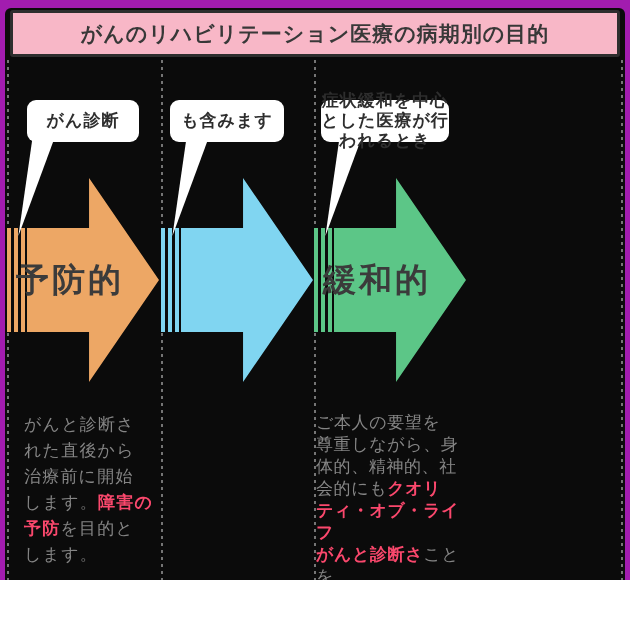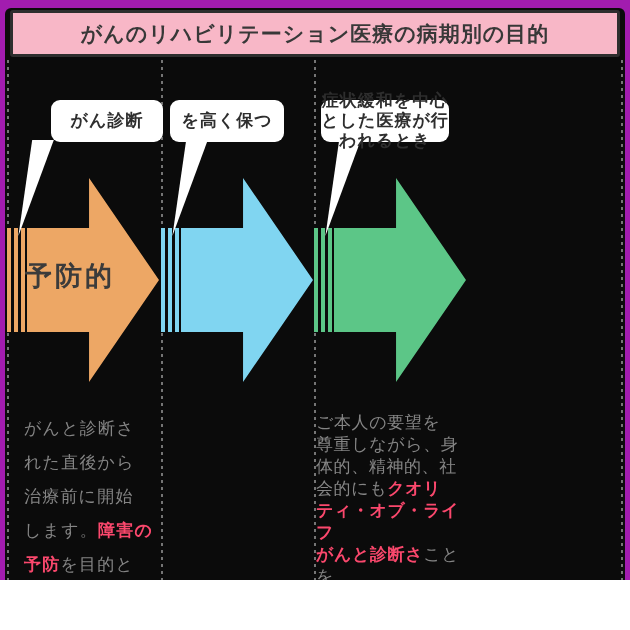--- a/index.html
+++ b/index.html
@@ -47,21 +47,21 @@
   .callout {
     position: absolute; top: 92px;
     background: #ffffff; color: #2e2e2e;
     border-radius: 9px;
     font-weight: bold; font-size: 17px; line-height: 20px;
     display: flex; align-items: center; justify-content: center;
     text-align: center; white-space: pre-line;
     letter-spacing: 1px;
     z-index: 6;
   }
-  .column:nth-child(1) .callout { left: 20px; width: 112px; height: 42px; margin-left: 24px; }
+  .column:nth-child(1) .callout { left: 20px; width: 112px; height: 42px; }
   .column:nth-child(2) .callout { left: 9px;  width: 114px; height: 42px; }
   .column:nth-child(3) .callout { left: 7px;  width: 128px; height: 42px; }
   .column:nth-child(4) .callout { left: 7px;  width: 146px; height: 80px; top: 78px; font-size: 16px; text-align: center; }
   .tail {
     position: absolute; left: 10px; top: 132px; width: 46px; height: 96px;
     background: #ffffff;
     clip-path: polygon(33% 0, 80% 0, 3% 100%);
     z-index: 5;
   }
   .column:nth-child(4) .tail { top: 154px; height: 74px; }
@@ -71,27 +71,27 @@
   }
   .stripe.s1 { left: 0px; } .stripe.s2 { left: 7px; } .stripe.s3 { left: 14px; }
   .arrow {
     position: absolute; left: 20px; top: 170px; width: 132px; height: 204px;
     clip-path: polygon(0 24.5%, 47% 24.5%, 47% 0, 100% 50%, 47% 100%, 47% 75.5%, 0 75.5%);
     z-index: 3;
   }
   .arrow-label {
     position: absolute; left: 6px; top: 250px; width: 114px;
     text-align: center;
-    font-size: 27px; font-weight: bold; color: #3b3b3b;
+    font-size: 33px; font-weight: bold; color: #3b3b3b;
     letter-spacing: 3px;
     z-index: 4;
   }
   .desc {
     position: absolute; top: 404px;
-    font-size: 17px; line-height: 34px; letter-spacing: 1.2px;
+    font-size: 17px; line-height: 26px; letter-spacing: 1.2px;
     color: var(--body-text, #828282);
     white-space: pre-line;
     z-index: 2;
   }
   .column:nth-child(1) .desc { left: 17px; width: 130px; }
   .column:nth-child(2) .desc { left: 3px;  width: 132px; }
   .column:nth-child(3) .desc { left: 2px;  width: 152px; line-height: 22px; letter-spacing: 0.6px; }
   .column:nth-child(4) .desc { left: 12px; width: 142px; letter-spacing: 0.8px; }
   .desc .hl { color: var(--highlight, #fb486d); font-weight: bold; }
 </style>
@@ -115,38 +115,39 @@
 れた直後から
 治療前に開始
 します。</span><span class="hl">障害の
 予防</span><span>を目的と
 します。</span></div>
   </div>
 
   <div class="column">
     <div class="divider"></div>
     <div class="tail"></div>
-    <div class="callout">を高く保つ</div>
+    <div class="callout">も含みます</div>
     <div class="stripe s1 paint" style="background: rgb(128, 213, 241);"></div>
     <div class="stripe s2 paint" style="background: rgb(128, 213, 241);"></div>
     <div class="stripe s3 paint" style="background: rgb(128, 213, 241);"></div>
     <div class="arrow paint" style="background: rgb(128, 213, 241);"></div>
   </div>
 
 
   <div class="column">
     <div class="divider"></div>
     <div class="tail"></div>
     <div class="callout">症状緩和を中心
 とした医療が行
 われるとき</div>
     <div class="stripe s1 paint" style="background: rgb(92, 198, 135);"></div>
     <div class="stripe s2 paint" style="background: rgb(92, 198, 135);"></div>
     <div class="stripe s3 paint" style="background: rgb(92, 198, 135);"></div>
     <div class="arrow paint" style="background: rgb(92, 198, 135);"></div>
+    <div class="arrow-label">緩和的</div>
     <div class="desc"><span>ご本人の要望を
 尊重しながら、身
 体的、精神的、社
 会的にも</span><span class="hl">クオリ
 ティ・オブ・ライフ
 がんと診断さ</span><span>ことを
 目的とします。</span></div>
   </div>
 </div>
     <div class="divider-last"></div>

